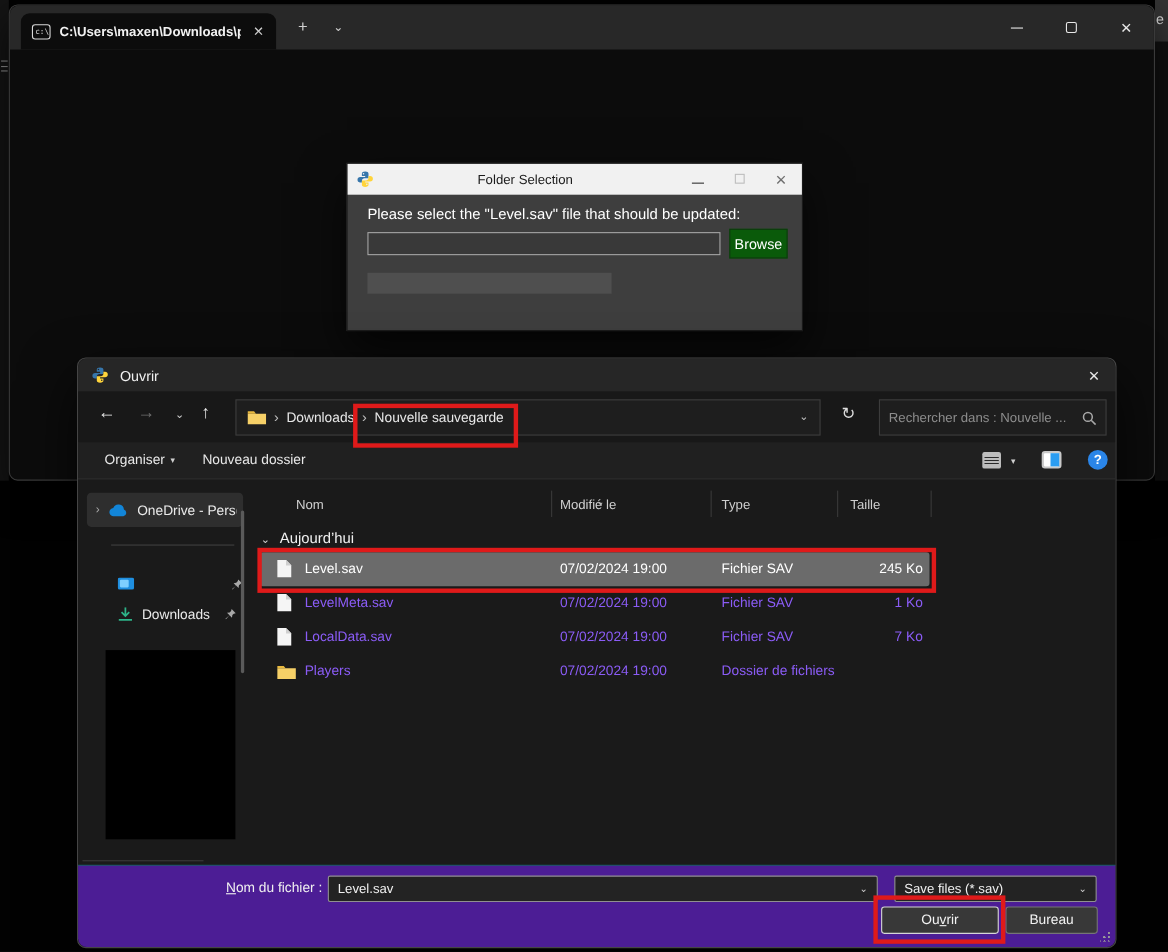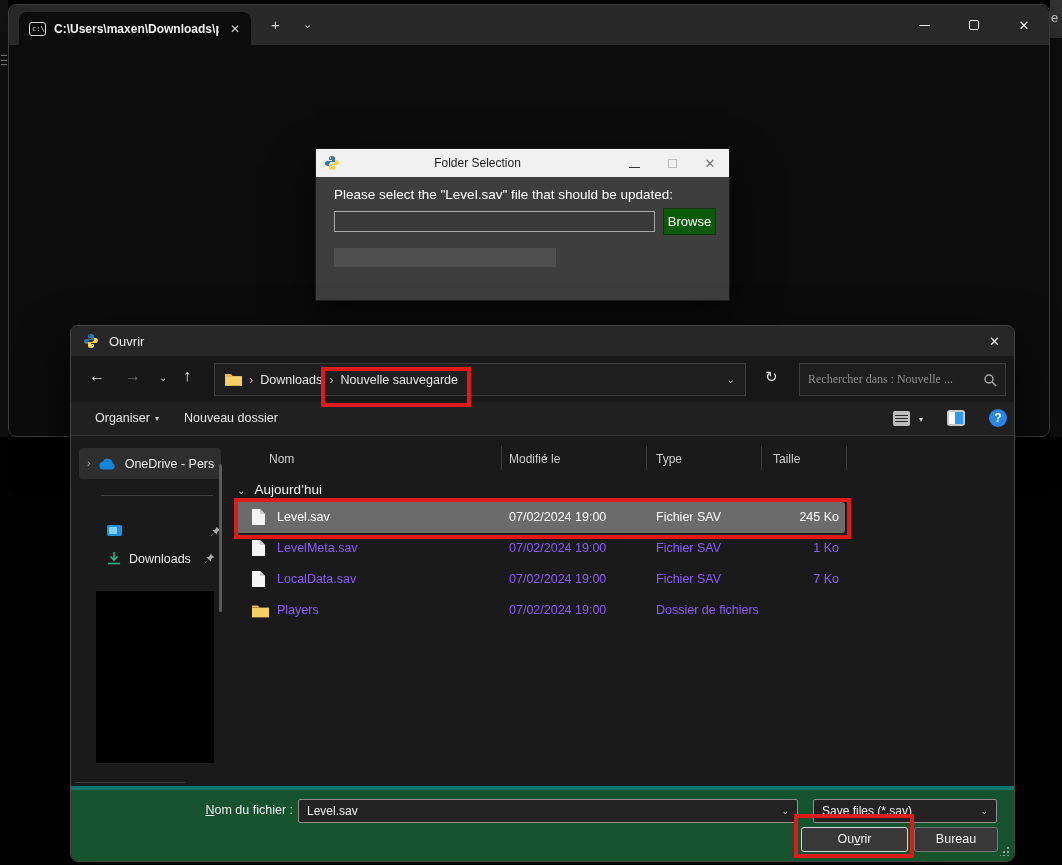--- a/index.html
+++ b/index.html
@@ -65,21 +65,21 @@
   #nav-fwd { color:#6e6e6e; }
   #nav-chev { font-size:10px; top:17px; color:#cfcfcf;}
   #addrbar { position:absolute; left:143px; top:7px; width:532px; height:33px; background:#1e1e1e;
     border:1px solid #3c3c3c; display:flex; align-items:center; padding:0 10px; gap:7px; color:#e8e8e8; font-size:12.5px;}
   #addrbar .sep { color:#bdbdbd; font-size:13px; }
   #addrbar .addr-chev { margin-left:auto; color:#c0c0c0; font-size:10px;}
   #refresh { position:absolute; left:694px; top:13px; color:#dcdcdc; font-size:15px; }
   #searchbox { position:absolute; left:728px; top:7px; width:207px; height:33px; background:#1e1e1e;
     border:1px solid #3c3c3c; display:flex; align-items:center; padding:0 8px;}
   #searchbox input { flex:1; background:transparent; border:0; outline:0; color:#c9c9c9; font-size:12px;
-    font-family:Liberation Serif, serif; min-width:0;}
+    font-family:Liberation Sans, sans-serif; min-width:0;}
   #searchbox input::placeholder { color:#8d8d8d; }
 
   #cmdbar { position:absolute; left:0; top:76px; right:0; height:34px; background:#202020; border-bottom:1px solid #313131;}
   .cmditem { position:absolute; top:9px; color:#e8e8e8; font-size:12.5px; }
   .cmditem .g { font-size:8px; color:#cfcfcf; margin-left:5px; vertical-align:1px;}
   #ic-details { left:822px; top:9px; width:17px; height:15px; background:#bdbdbd; border-radius:2px;
     position:absolute; }
   #ic-details::after{ content:""; position:absolute; left:2px; top:3px; width:13px; height:9px;
     background:repeating-linear-gradient(#bdbdbd 0 1px,#2a2a2a 1px 2px, #bdbdbd 2px 3px); }
   #ic-details-arrow { left:848px; top:14px; position:absolute; color:#cfcfcf; font-size:8px;}
@@ -110,22 +110,22 @@
   #grouprow .g { font-size:10px; color:#d0d0d0; margin-right:9px;}
   .frow { position:absolute; left:7px; width:609px; height:31px; color:#8b5cf6; font-size:12.5px; border-radius:3px;}
   .frow.sel { background:#6b6b6b; color:#fff; }
   .frow span { position:absolute; top:8px; white-space:nowrap;}
   .frow .ic { left:16px; top:7px; }
   .frow .nm { left:41px; }
   .frow .dt { left:273px; }
   .frow .tp { left:420px; }
   .frow .sz { left:510px; width:93px; text-align:right; }
 
-  #bottombar { position:absolute; left:0; bottom:0; right:0; height:75px; background:#14532d;
-    border-top:4px solid #0f766e; border-radius:0 0 8px 8px; }
+  #bottombar { position:absolute; left:0; bottom:0; right:0; height:75px; background:#4c1d95;
+    border-top:1px solid #0f766e; border-radius:0 0 8px 8px; }
   #fn-label { position:absolute; left:20px; top:13px; width:202px; text-align:right; color:#f0f0f0; font-size:12.5px;}
   .uline { text-decoration:underline; }
   .combo { position:absolute; height:24px; background:#232323; border:1px solid #909090; border-radius:2px;
     display:flex; align-items:center; padding:0 8px; color:#f0f0f0; font-size:12px;}
   .combo .g { margin-left:auto; font-size:9px; color:#cfcfcf;}
   #fn-combo { left:227px; top:9px; width:500px; }
   #ft-combo { left:742px; top:9px; width:184px; }
   .dlgbtn { position:absolute; top:37px; height:25px; background:#383838; border-radius:3px;
     color:#f2f2f2; font-size:12.5px; text-align:center; line-height:23px;}
   #btn-open { left:730px; width:107px; border:1px solid #d6d6d6; }

